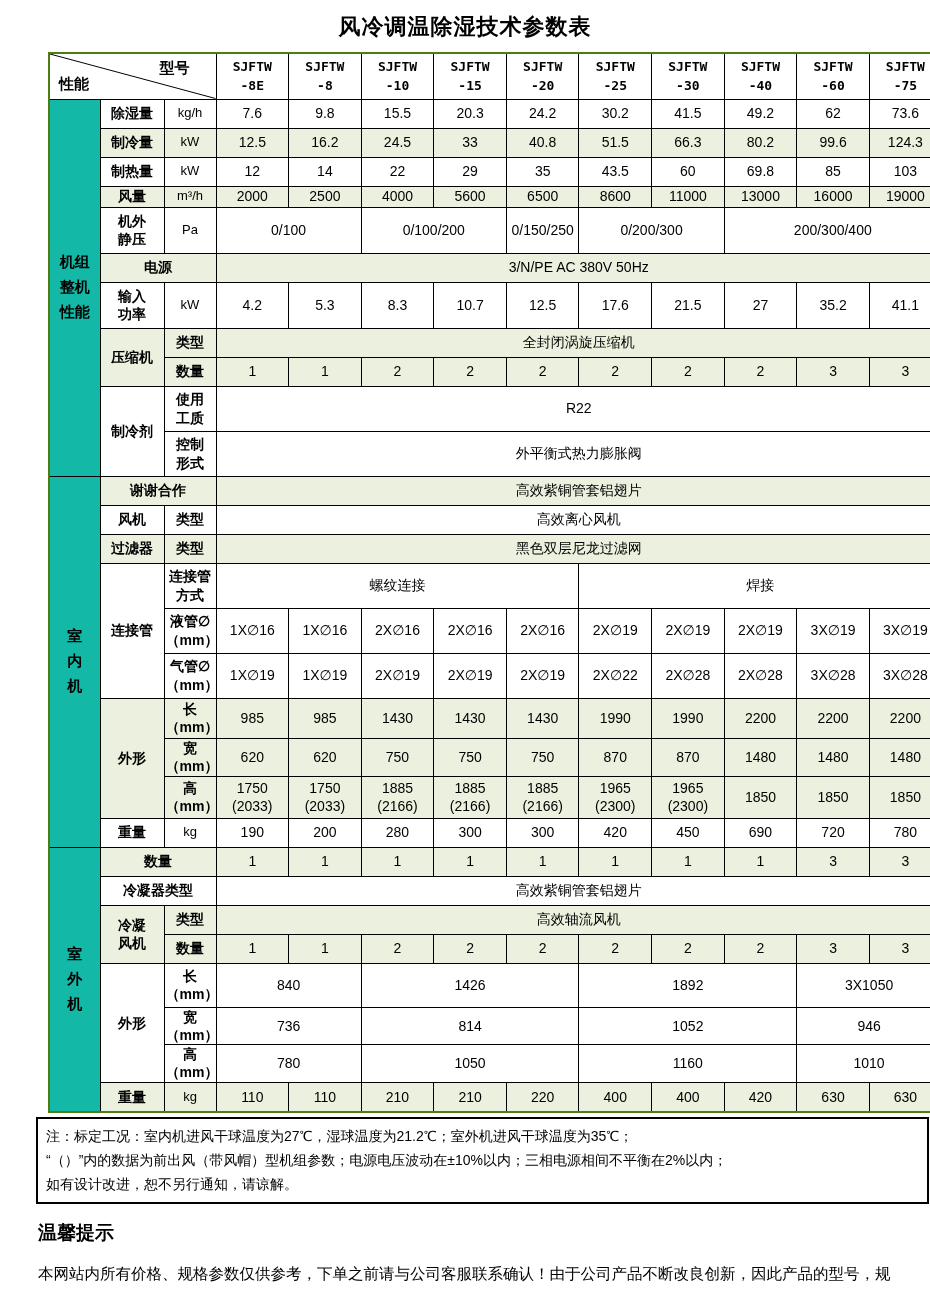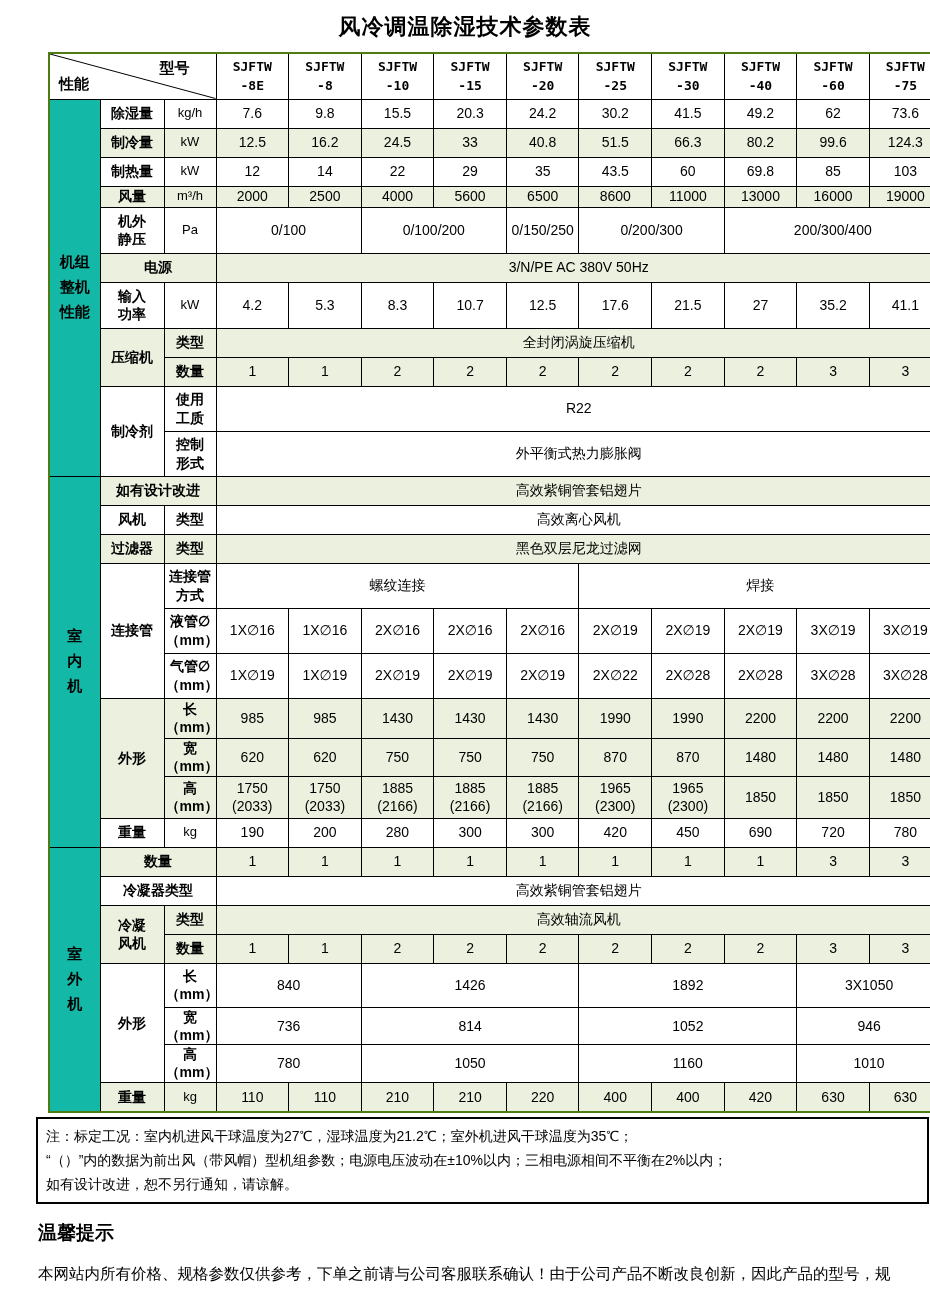--- a/index.html
+++ b/index.html
@@ -186,21 +186,21 @@
         </tr>
         <tr style="height: 45px;">
           <td class="l">控制
 形式</td>
           <td colspan="10" class="v">外平衡式热力膨胀阀</td>
         </tr>
         <tr class="alt" style="height: 29px;">
           <td rowspan="10" class="g">室
 内
 机</td>
-          <td colspan="2" class="l">如有设计改进</td>
+          <td colspan="2" class="l">谢谢合作</td>
           <td colspan="10" class="v">高效紫铜管套铝翅片</td>
         </tr>
         <tr style="height: 29px;">
           <td class="l">风机</td>
           <td class="l">类型</td>
           <td colspan="10" class="v">高效离心风机</td>
         </tr>
         <tr class="alt" style="height: 29px;">
           <td class="l">过滤器</td>
           <td class="l">类型</td>

